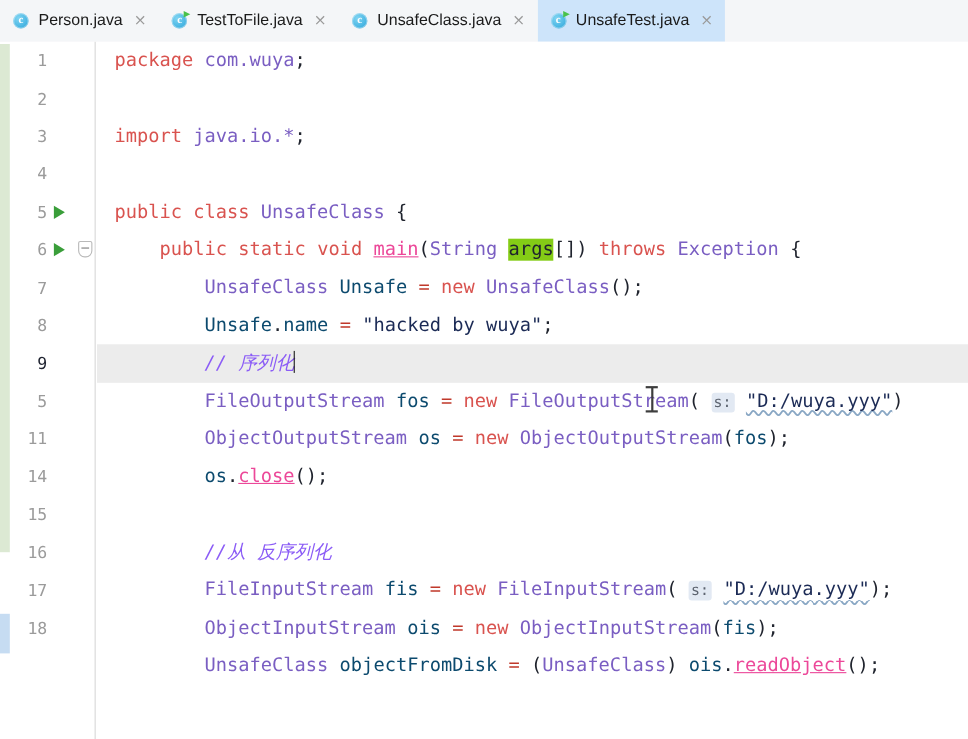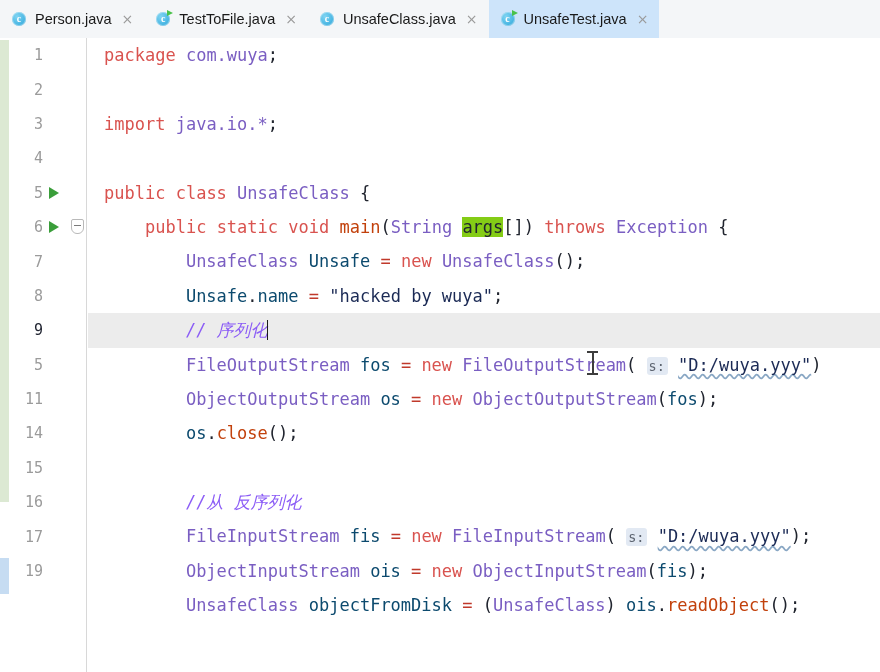--- a/index.html
+++ b/index.html
@@ -179,21 +179,21 @@
     padding-left: 16px;
   }
   .cline.current {
     background: #ececec;
   }
 
   
   .kw   { color: #d9534f; }         
   .type { color: #7a5ec2; }         
   .ident{ color: #0c4a6e; }         
-  .meth { color: #c2410c; }         
+  .meth { color: #ec4899; text-decoration: underline; }         
   .str  { color: #1b2a55; }         
   .op   { color: #c0392b; }         
   .punc { color: #20242e; }
   .cmt  { color: #8b5cf6; font-style: italic; }
   .hl   { background: #84cc16; }    
 
   .hint {
     background: #e2e9f3;
     color: #5d6470;
     font-size: 13.5px;
@@ -336,21 +336,21 @@
       <div class="gline">
           <span class="lnum">15</span>
         </div>
       <div class="gline">
           <span class="lnum">16</span>
         </div>
       <div class="gline">
           <span class="lnum">17</span>
         </div>
       <div class="gline">
-          <span class="lnum">19</span>
+          <span class="lnum">18</span>
         </div>
     </div>
 
     <div id="foldcol">
       <div class="foldmark" style="top:181px;"></div>
     </div>
 
     <div id="codearea">
 
       <div class="cline"><span class="kw">package</span><span class="punc"> </span><span class="type">com.wuya</span><span class="punc">;</span></div>

